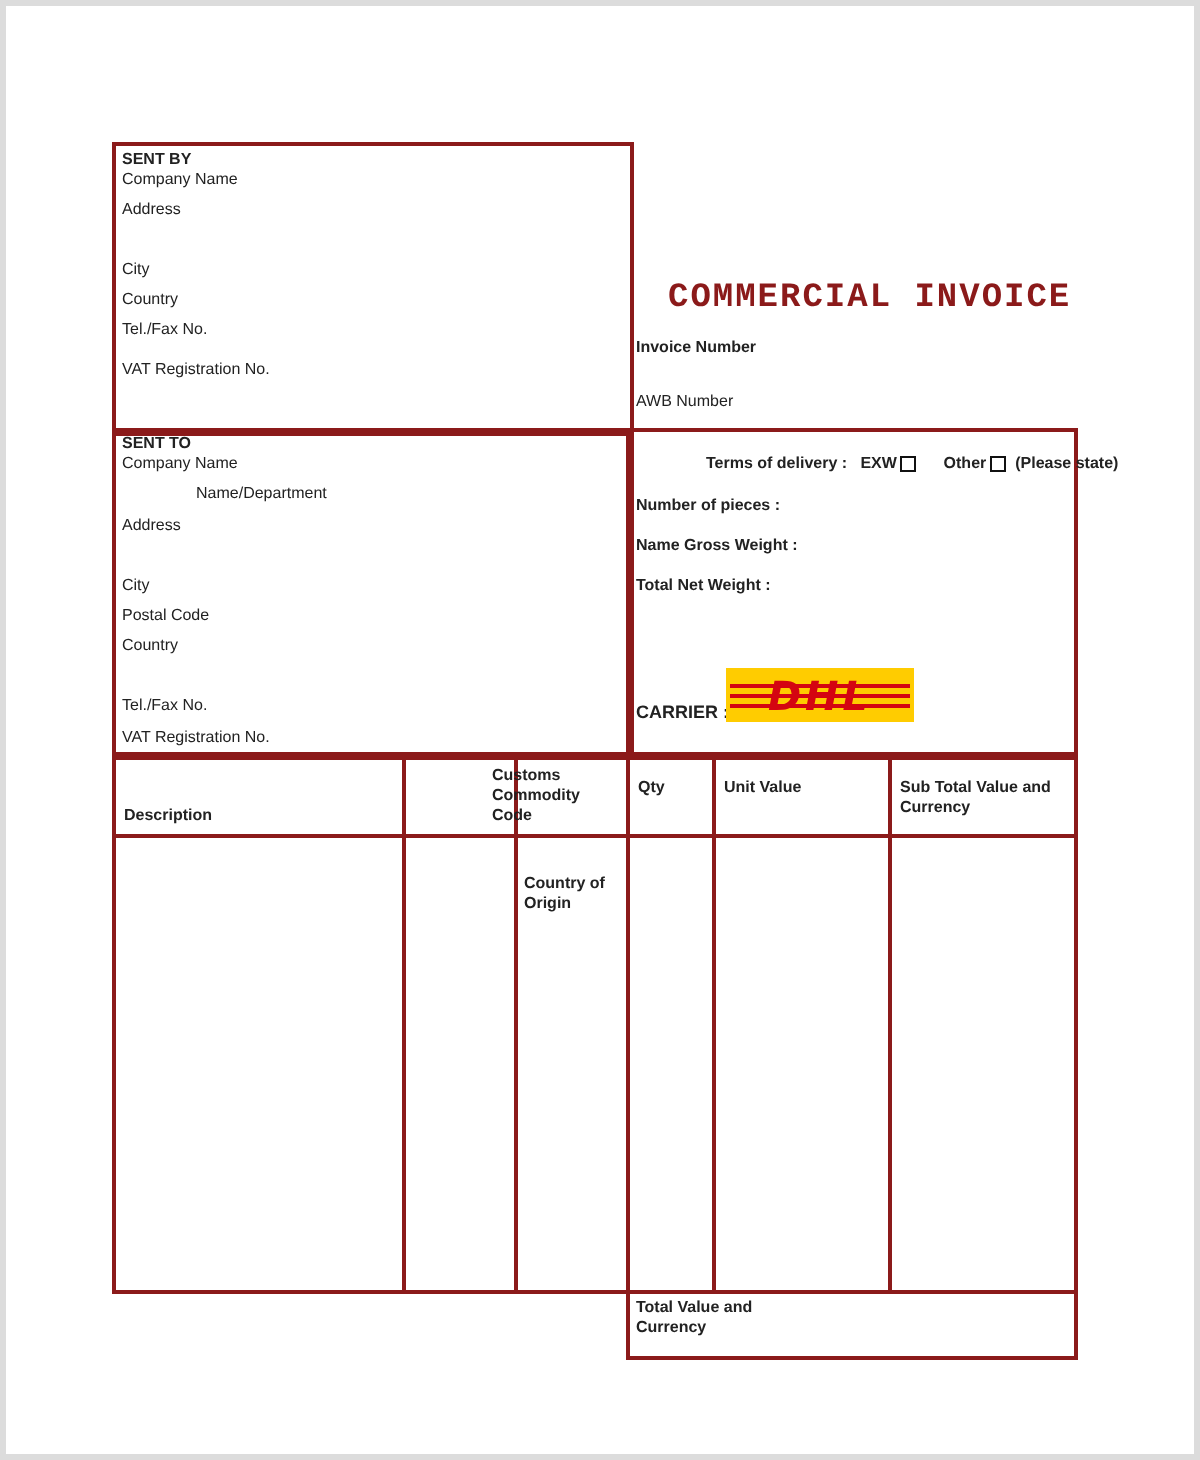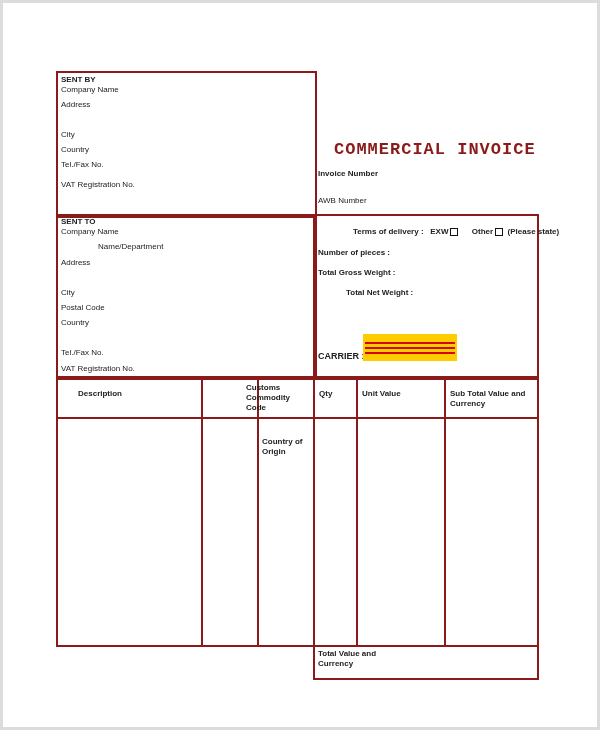--- a/index.html
+++ b/index.html
@@ -44,38 +44,39 @@
   <div class="t" style="left:58px;top:361px;">VAT Registration No.</div>
 
   <div class="box" style="left:310px;top:211px;width:226px;height:166px;"></div>
   <div class="t b" style="left:315px;top:224px;padding-left:35px;">
     <span>Terms of delivery :</span>
     &nbsp;&nbsp;<span>EXW</span><span class="cb"></span>
     &nbsp;&nbsp;&nbsp;&nbsp;&nbsp;<span>Other</span><span class="cb"></span>
     &nbsp;<span>(Please state)</span>
   </div>
   <div class="t b" style="left:315px;top:245px;">Number of pieces :</div>
-  <div class="t b" style="left:315px;top:265px;">Total Gross Weight :</div>
-  <div class="t b" style="left:315px;top:285px;padding-left:28px;">Total Net Weight :</div>
+  <div class="t b" style="left:315px;top:265px;">Name Gross Weight :</div>
+  <div class="t b" style="left:315px;top:285px;">Total Net Weight :</div>
   <div class="t b" style="left:315px;top:348px;font-size:9px;">CARRIER :</div>
   <div class="dhl">
     <div style="position:absolute;left:2px;right:2px;top:8px;height:1.5px;background:#d40511;"></div>
     <div style="position:absolute;left:2px;right:2px;top:13px;height:1.5px;background:#d40511;"></div>
     <div style="position:absolute;left:2px;right:2px;top:18px;height:1.5px;background:#d40511;"></div>
+    <div style="position:absolute;left:0;right:0;top:2px;text-align:center;font-family:'DejaVu Sans',sans-serif;font-weight:bold;font-style:italic;font-size:20px;color:#d40511;letter-spacing:2px;background:transparent;">DHL</div>
   </div>
 
   <div class="box" style="left:53px;top:373px;width:483px;height:271px;"></div>
   <div class="line" style="left:53px;top:414px;width:483px;height:2px;"></div>
   <div class="line" style="left:198px;top:373px;width:2px;height:271px;"></div>
   <div class="line" style="left:254px;top:373px;width:2px;height:271px;"></div>
   <div class="line" style="left:310px;top:373px;width:2px;height:271px;"></div>
   <div class="line" style="left:353px;top:373px;width:2px;height:271px;"></div>
   <div class="line" style="left:441px;top:373px;width:2px;height:271px;"></div>
 
-  <div class="hdr" style="left:59px;top:386px;width:130px;margin-left:16px;">Description</div>
+  <div class="hdr" style="left:59px;top:400px;width:130px;">Description</div>
   <div class="hdr" style="left:203px;top:380px;width:48px;margin-left:40px;">Customs Commodity Code</div>
   <div class="hdr" style="left:259px;top:386px;width:48px;margin-top:48px;">Country of Origin</div>
   <div class="hdr" style="left:316px;top:386px;width:35px;">Qty</div>
   <div class="hdr" style="left:359px;top:386px;width:80px;">Unit Value</div>
   <div class="hdr" style="left:447px;top:386px;width:85px;">Sub Total Value and Currency</div>
 
   <div class="box" style="left:310px;top:642px;width:226px;height:35px;"></div>
   <div class="hdr" style="left:315px;top:646px;width:70px;">Total Value and Currency</div>
 
 </div>

